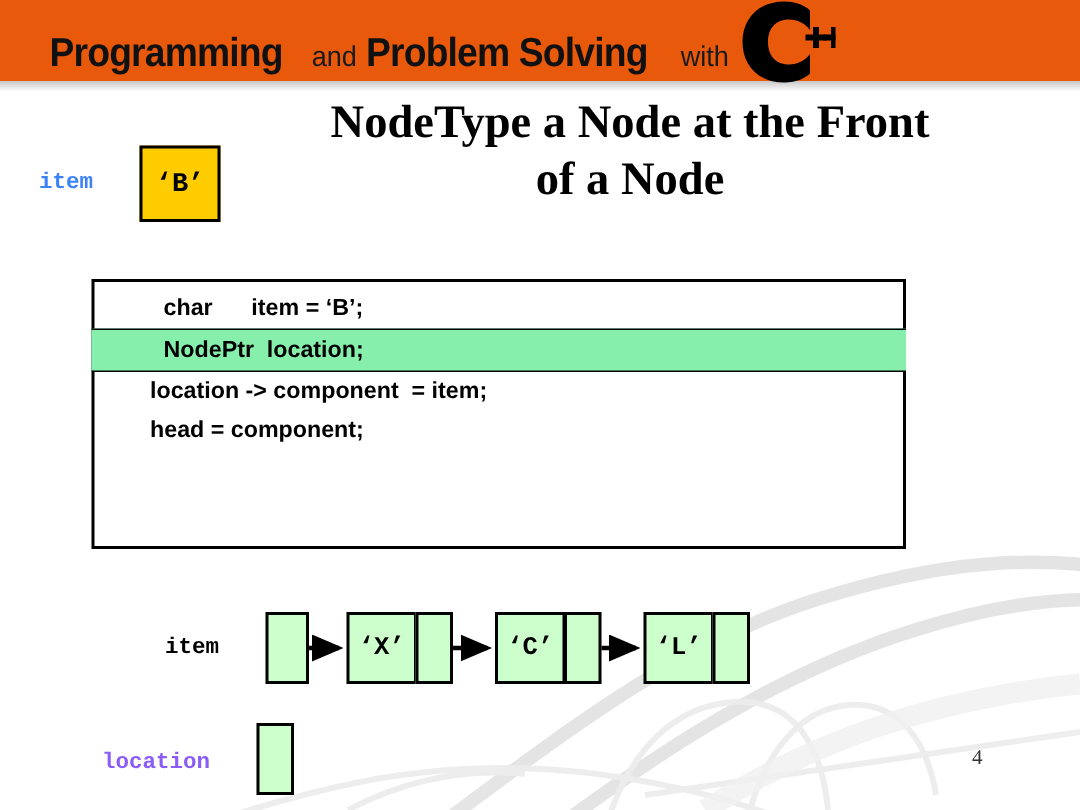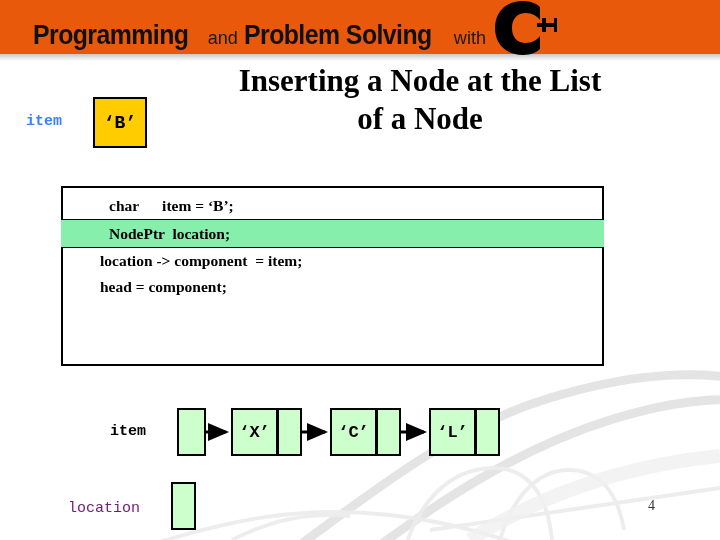--- a/index.html
+++ b/index.html
@@ -127,21 +127,21 @@
     left: 61px;
     top: 186px;
     width: 543px;
     height: 180px;
     border: 2px solid #000000;
     box-sizing: border-box;
     background: #ffffff;
     z-index: 4;
   }
   .code-line {
-    font-family: Liberation Serif, serif;
+    font-family: Liberation Sans, sans-serif;
     font-weight: bold;
     font-size: 15.5px;
     color: #000000;
     white-space: pre;
     height: 26px;
     line-height: 26px;
     padding-left: 46px;
     box-sizing: border-box;
   }
   .code-line.first { margin-top: 5px; }
@@ -175,23 +175,23 @@
     font-weight: bold;
     font-size: 15px;
     color: #000000;
     z-index: 5;
   }
   #location-label {
     position: absolute;
     left: 68px;
     top: 500px;
     font-family: "Liberation Mono", monospace;
-    font-weight: normal;
+    font-weight: bold;
     font-size: 15px;
-    color: #701a75;
+    color: #8b5cf6;
     z-index: 5;
   }
 
   .node-cell {
     position: absolute;
     background: #CCFFCC;
     border: 2px solid #000000;
     box-sizing: border-box;
     z-index: 5;
   }
@@ -250,21 +250,21 @@
   <path d="M 36 4 C 18 4 8 16 8 31 C 8 46 18 58 36 58 C 44 58 50 55 53 52
            L 53 39 C 50 43 45 46 39 46 C 30 46 25 40 25 31 C 25 22 30 16 39 16
            C 45 16 50 19 53 23 L 53 10 C 50 7 44 4 36 4 Z" fill="#000000"></path>
   <rect x="50" y="26" width="14" height="4" fill="#000000"></rect>
   <rect x="55" y="21" width="4" height="14" fill="#000000"></rect>
   <rect x="62" y="26" width="14" height="4" fill="#000000"></rect>
   <rect x="67" y="21" width="4" height="14" fill="#000000"></rect>
 </svg>
 
 <div id="slide-title">
-  <div>Inserting a Node at the List</div>
+  <div>NodeType a Node at the Front</div>
   <div>of a Node</div>
 </div>
 
 <div id="item-label">item</div>
 <div id="item-box">‘B’</div>
 
 <div id="code-block">
   <div class="code-line first">char      item = ‘B’;</div>
   <div class="code-line highlight">NodePtr  location;</div>
   <div class="code-line indent-less">location -&gt; component  = item;</div>

